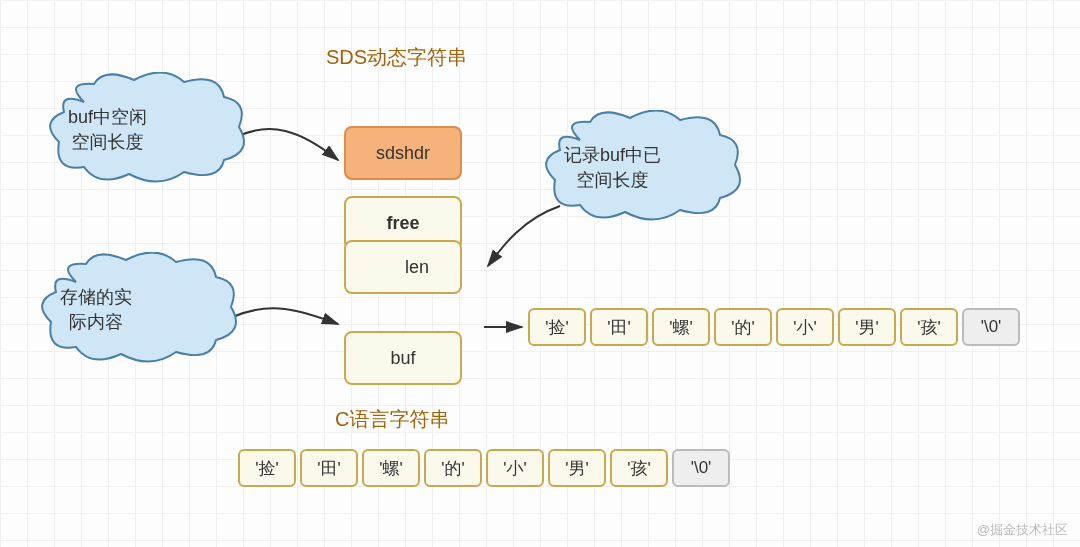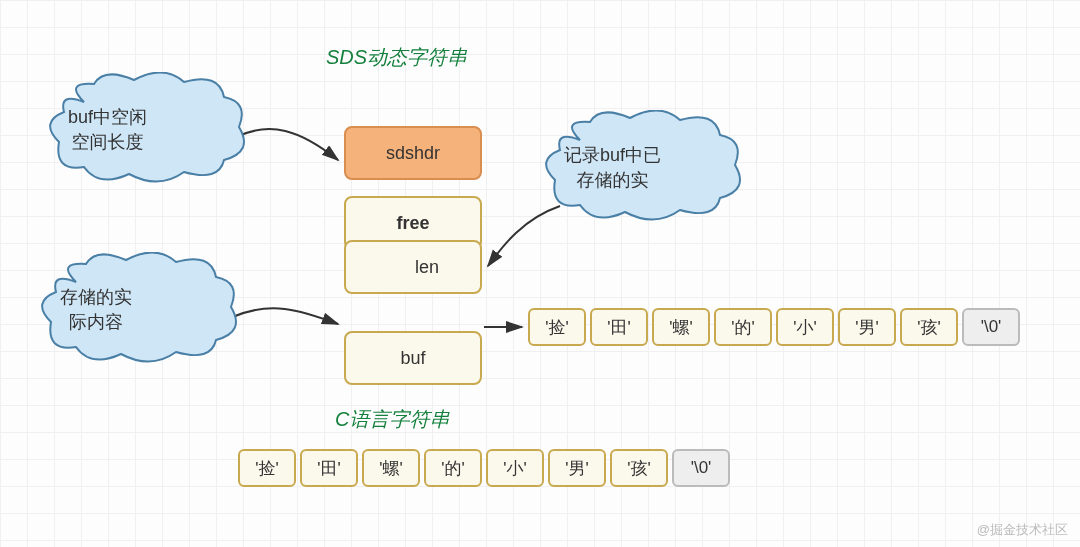--- a/index.html
+++ b/index.html
@@ -11,22 +11,21 @@
   background-color: #fdfdfd;
   background-image:
     linear-gradient(#f0f0f0 1px, transparent 1px),
     linear-gradient(90deg, #f0f0f0 1px, transparent 1px);
   background-size: 27px 27px;
   overflow: hidden;
 }
 .title {
   position: absolute;
   font-size: 20px;
-  color: #15803d;
-  font-style: italic;
+  color: #a16207;
 }
 .cloud {
   position: absolute;
   width: 170px;
   height: 80px;
   display: flex;
   align-items: center;
   text-align: center;
   font-size: 18px;
   line-height: 1.4;
@@ -38,21 +37,21 @@
   top: -18px;
   left: -18px;
   width: 206px;
   height: 116px;
   z-index: -1;
 }
 .cloud span { position: relative; z-index: 1; padding: 0 6px; }
 .struct-box {
   position: absolute;
   left: 344px;
-  width: 138px;
+  width: 118px;
   height: 54px;
   border: 2px solid #c9a94f;
   background: #fbf9ec;
   border-radius: 8px;
   display: flex;
   align-items: center;
   justify-content: center;
   font-size: 18px;
   color: #333;
 }
@@ -95,21 +94,21 @@
     </svg>
   <span style="white-space:pre-line">buf中空闲
 空间长度</span>
 </div>
 
 <div class="cloud" style="left:558px; top:128px;">
   <svg viewBox="0 0 206 116">
       <path d="M40 30 Q20 10 50 12 Q60 -5 90 8 Q120 -8 140 10 Q175 0 180 25 Q205 30 195 55 Q210 80 180 88 Q175 110 140 100 Q115 118 85 102 Q55 116 40 95 Q10 100 15 70 Q-5 50 20 40 Q15 20 40 30 Z" fill="#cfe6f7" stroke="#4a7fa6" stroke-width="2"></path>
     </svg>
   <span style="white-space:pre-line">记录buf中已
-存储的实</span>
+空间长度</span>
 </div>
 
 <div class="cloud" style="left:54px; top:270px;">
   <svg viewBox="0 0 206 116">
       <path d="M40 30 Q20 10 50 12 Q60 -5 90 8 Q120 -8 140 10 Q175 0 180 25 Q205 30 195 55 Q210 80 180 88 Q175 110 140 100 Q115 118 85 102 Q55 116 40 95 Q10 100 15 70 Q-5 50 20 40 Q15 20 40 30 Z" fill="#cfe6f7" stroke="#4a7fa6" stroke-width="2"></path>
     </svg>
   <span style="white-space:pre-line">存储的实
 际内容</span>
 </div>
 

